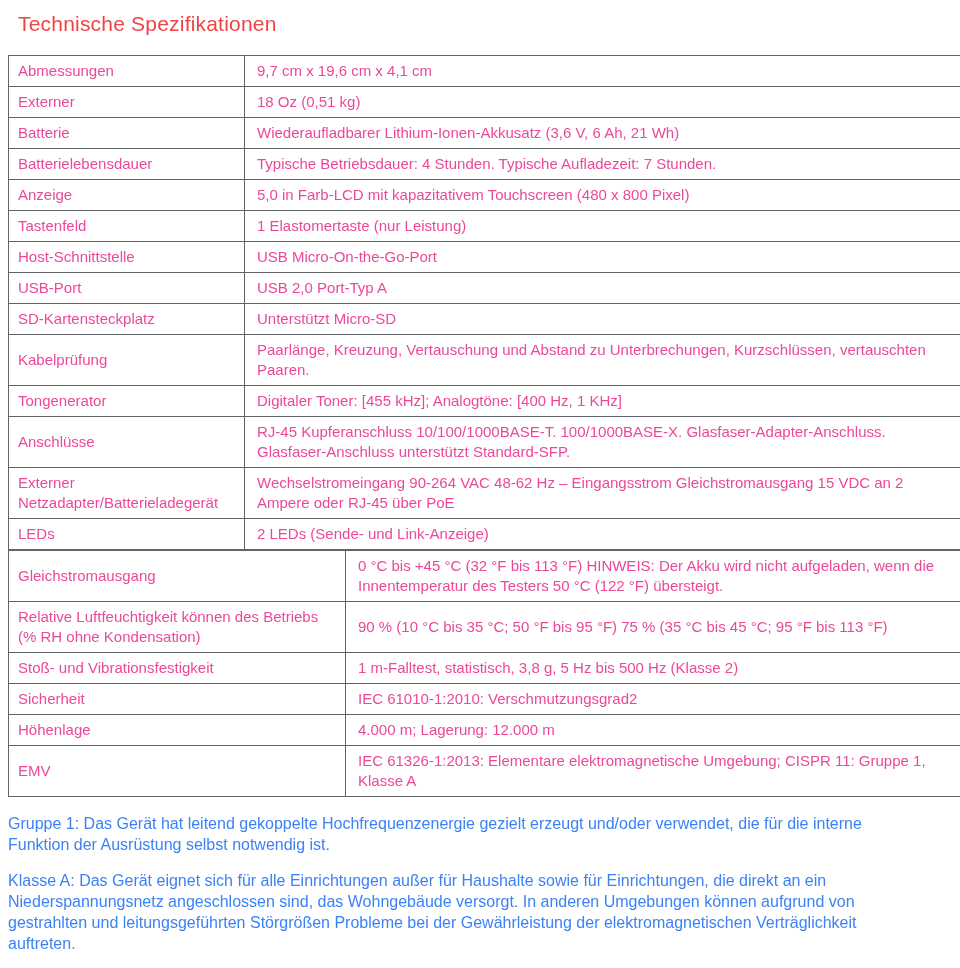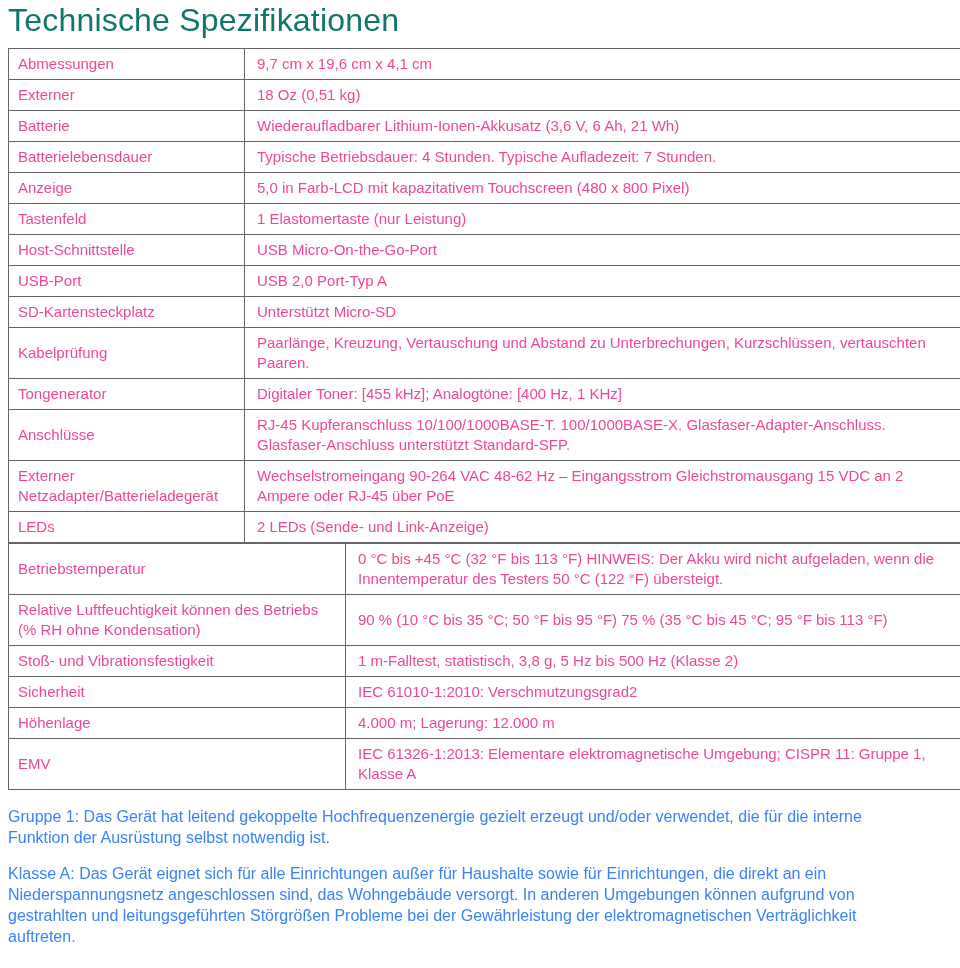--- a/index.html
+++ b/index.html
@@ -11,24 +11,24 @@
     width: 960px;
     height: 968px;
     overflow: hidden;
     font-family: "Liberation Sans", "DejaVu Sans", sans-serif;
     color: #54575c;
   }
   .page {
     padding-left: 8px;
   }
   .section-title {
-    font-size: 32px;
+    font-size: 21px;
     font-weight: 400;
-    color: #0f766e;
-    margin: 0;
+    color: #ef4444;
+    margin: 10px;
     padding: 2px 0 9px 0;
     letter-spacing: 0.2px;
   }
   .section-title.second {
     padding-top: 13px;
   }
   table.spec-table {
     border-collapse: collapse;
     table-layout: fixed;
     width: 958px; 
@@ -131,21 +131,21 @@
   </table>
 
 
   <table class="spec-table t2">
     <colgroup>
         <col class="c1">
         <col>
       </colgroup>
     <tbody>
       <tr>
-        <td class="label-cell">Betriebstemperatur</td>
+        <td class="label-cell">Gleichstromausgang</td>
         <td class="value-cell">0 °C bis +45 °C (32 °F bis 113 °F) HINWEIS: Der Akku wird nicht aufgeladen, wenn die Innentemperatur des Testers 50 °C (122 °F) übersteigt.</td>
       </tr>
       <tr>
         <td class="label-cell">Relative Luftfeuchtigkeit können des Betriebs (% RH ohne Kondensation)</td>
         <td class="value-cell">90 % (10 °C bis 35 °C; 50 °F bis 95 °F) 75 % (35 °C bis 45 °C; 95 °F bis 113 °F)</td>
       </tr>
       <tr>
         <td class="label-cell">Stoß- und Vibrationsfestigkeit</td>
         <td class="value-cell">1 m-Falltest, statistisch, 3,8 g, 5 Hz bis 500 Hz (Klasse 2)</td>
       </tr>

